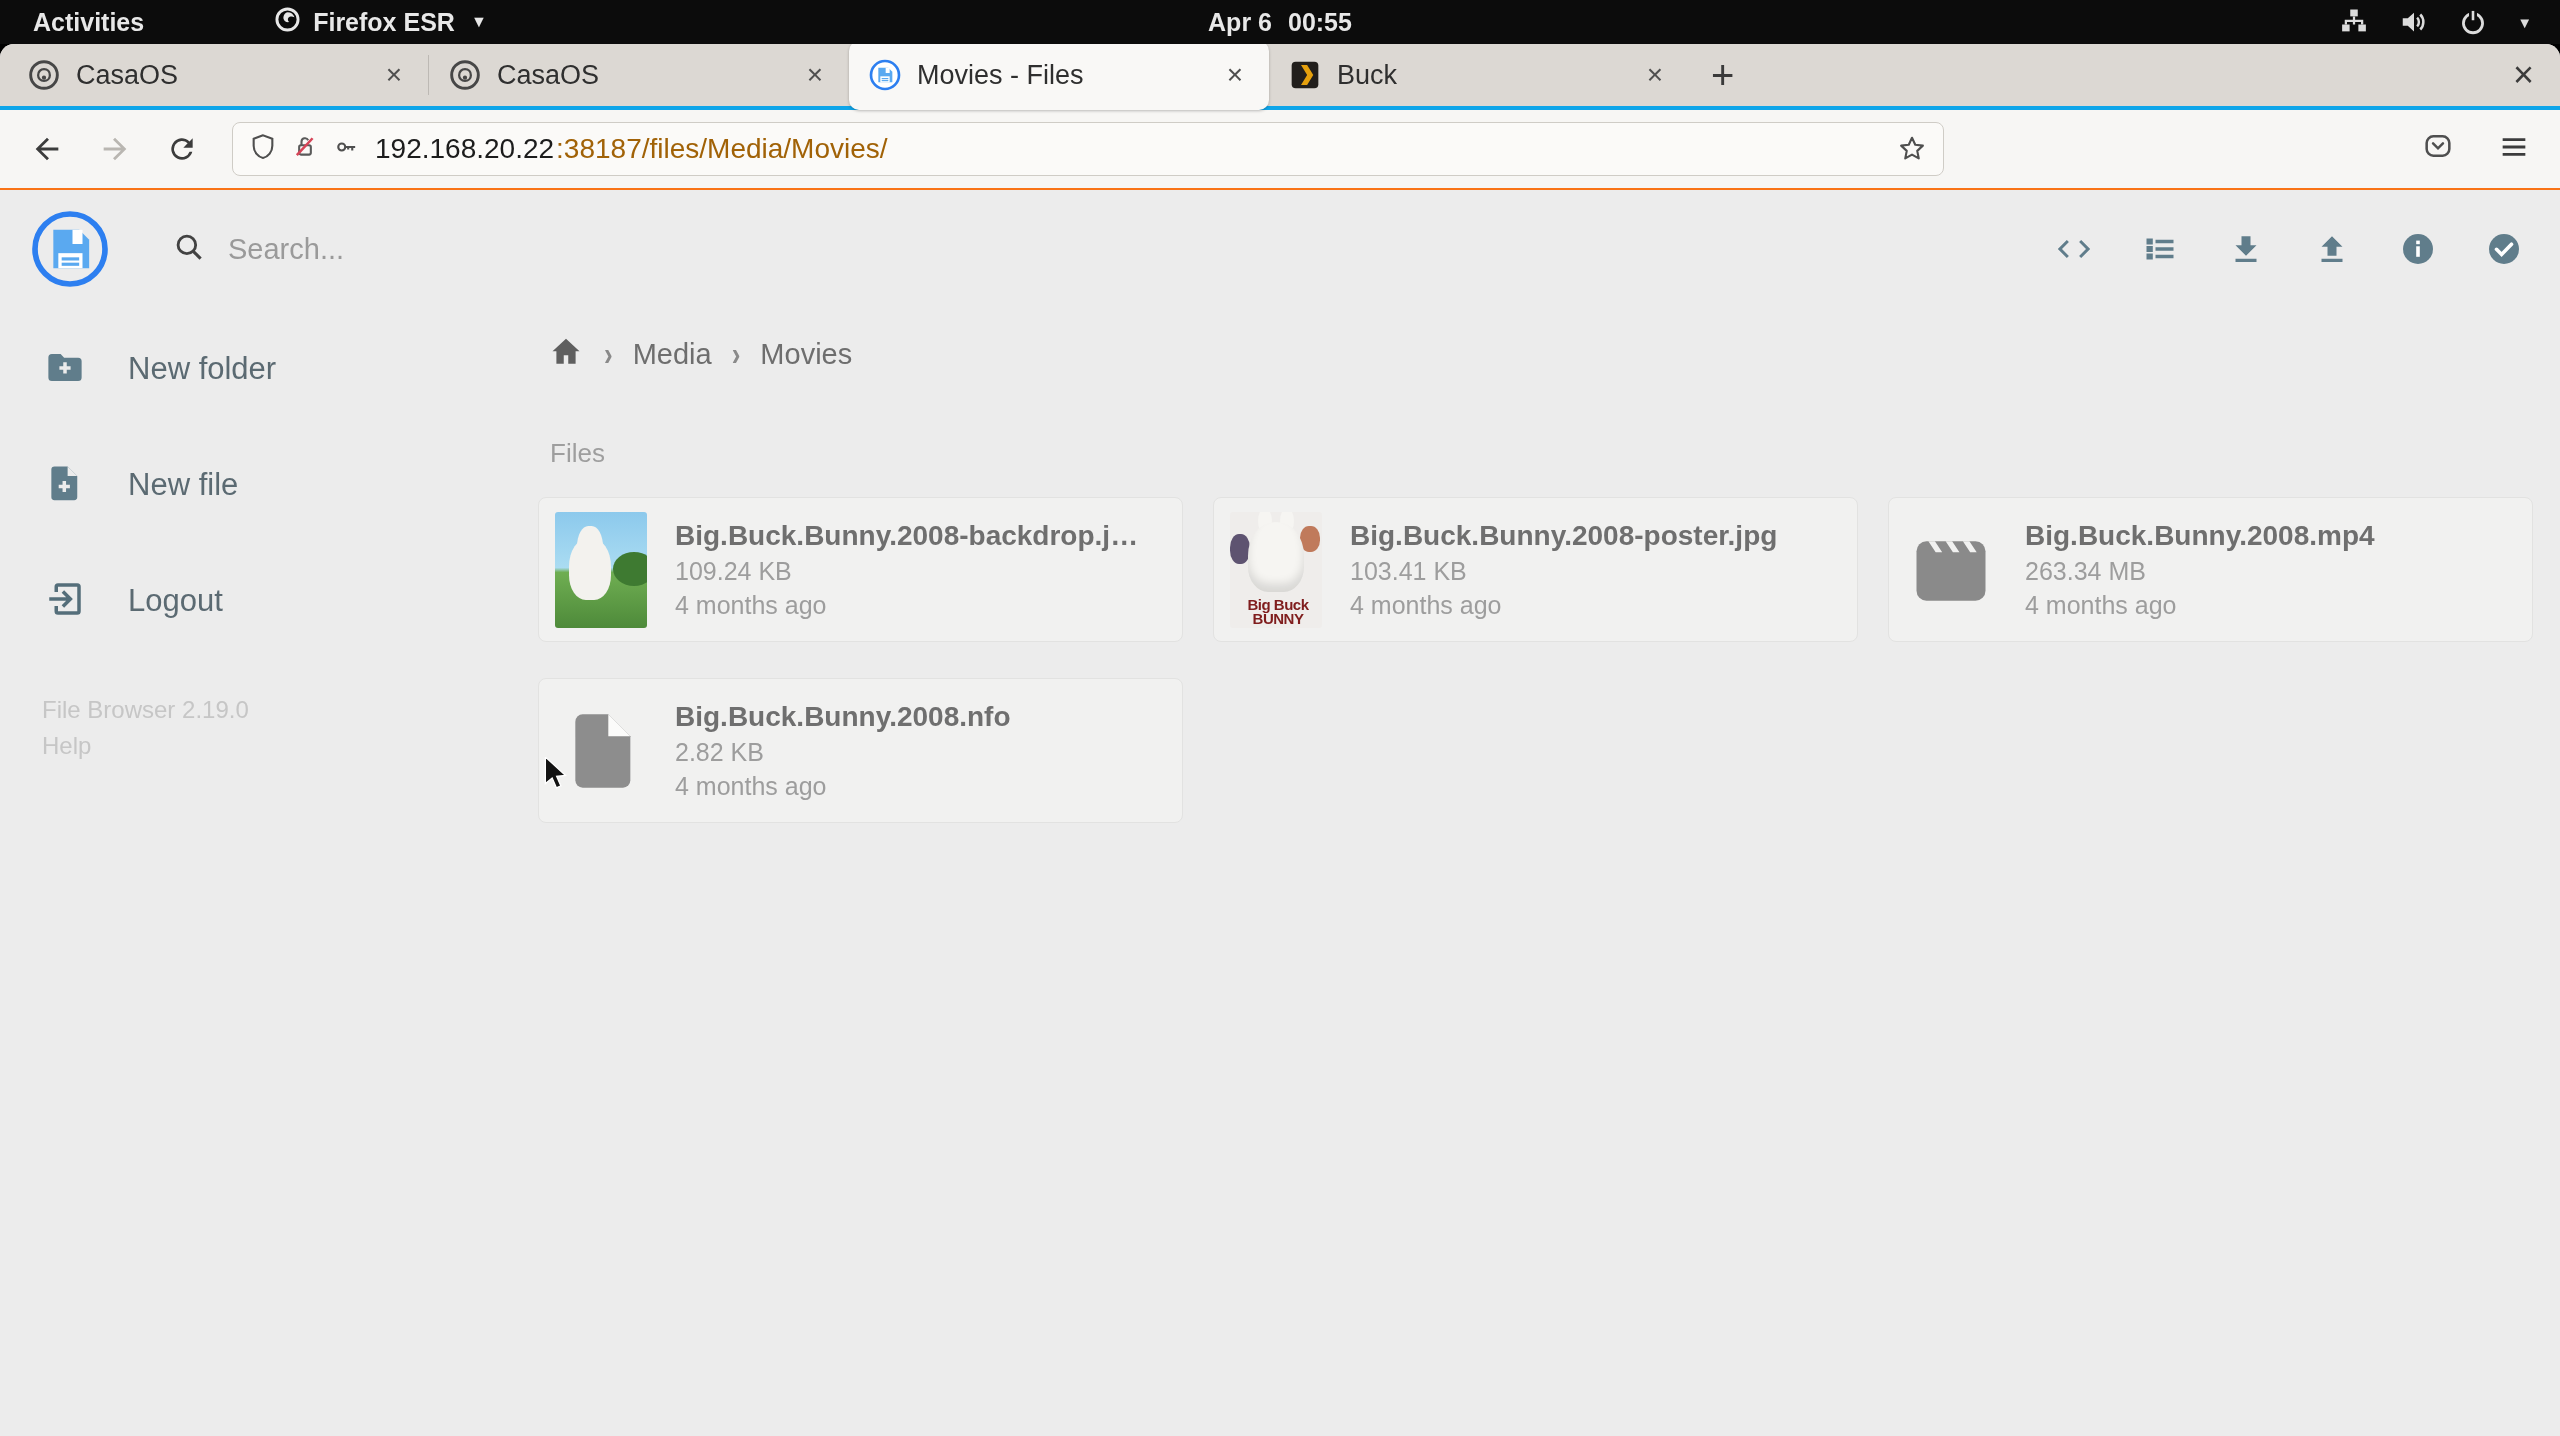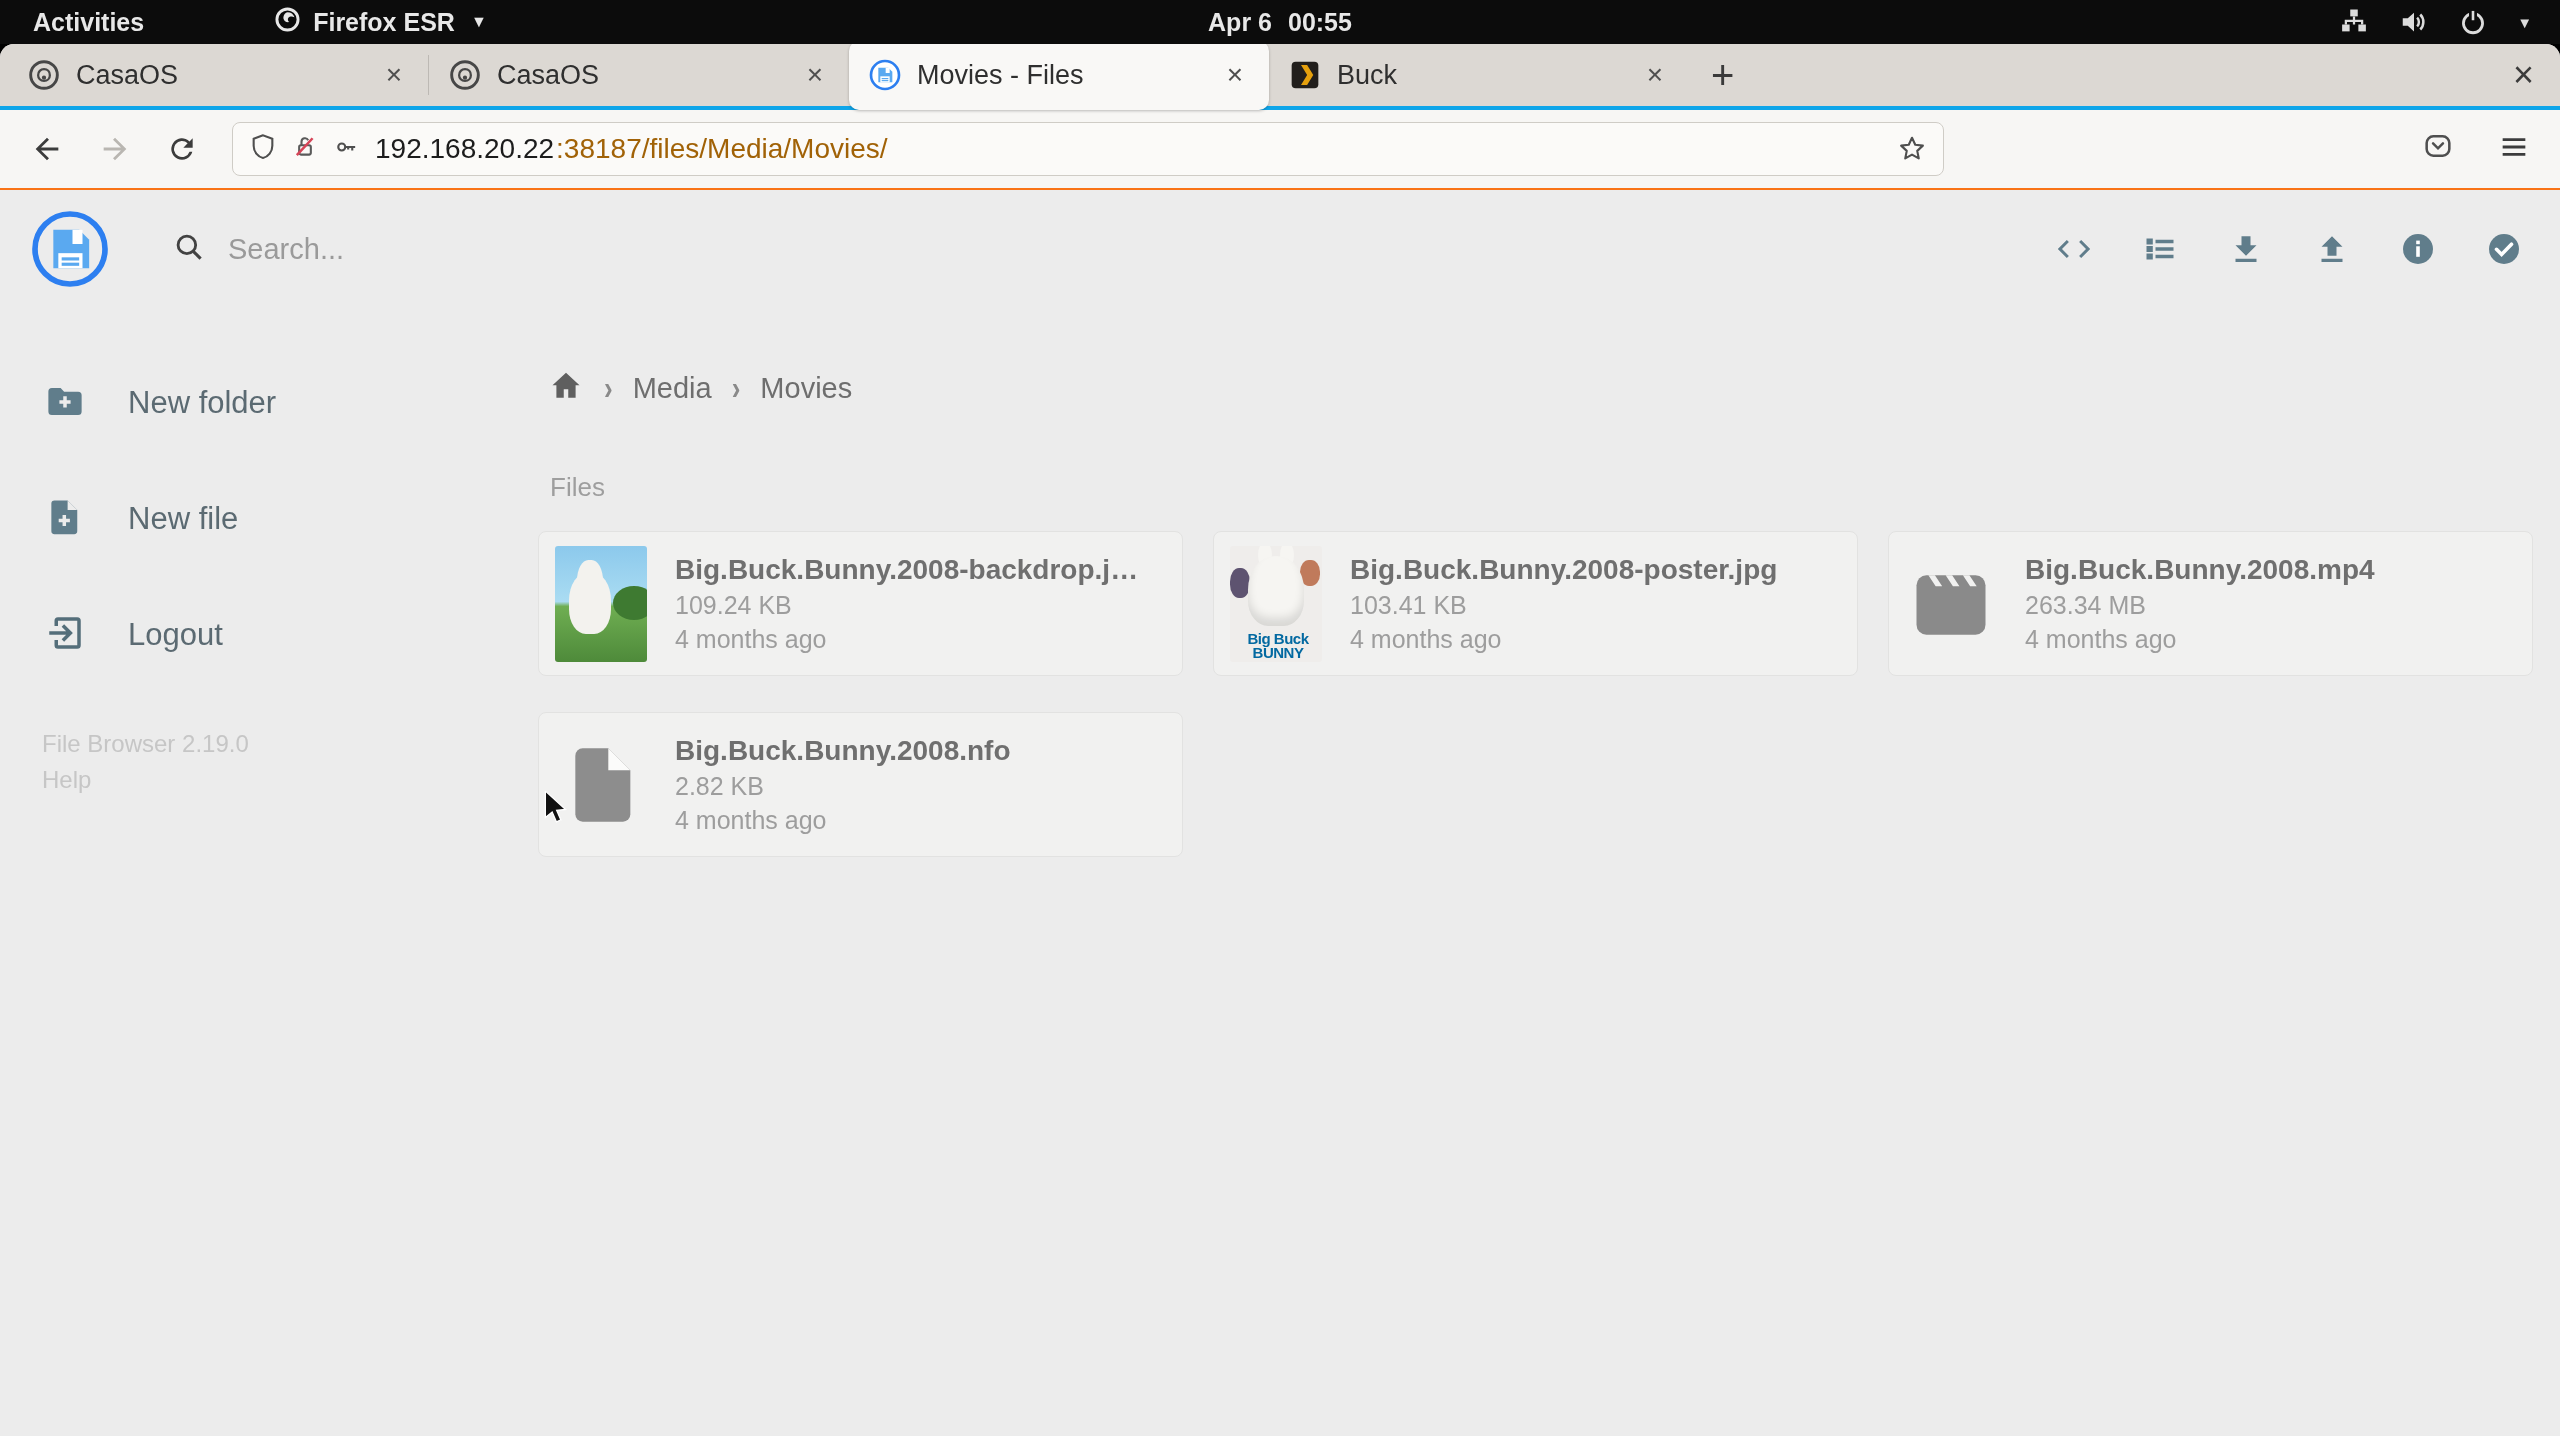--- a/index.html
+++ b/index.html
@@ -38,21 +38,21 @@
             border-bottom:2px solid #f97316; padding:0 30px; }
   .nav-btn { margin-right:34px; display:flex; }
   .urlbox { width:1712px; height:54px; background:#fbfaf8; border:1px solid #cfccc6;
             border-radius:8px; display:flex; align-items:center; padding:0 16px; gap:14px; }
   .urlbox .host { color:#1c1c1c; font-size:28px; }
   .urlbox .path { color:#a16207; font-size:28px; }
   .urlbox .star { margin-left:auto; display:flex; }
   .nav-right { margin-left:auto; display:flex; align-items:center; gap:44px; }
 
   
-  .webpage { height:1234px; background:#ececec; display:flex; flex-direction:column;gap:34px; }
+  .webpage { height:1234px; background:#ececec; display:flex; flex-direction:column; }
   .app-header { height:118px; display:flex; align-items:center; flex:none; }
   .app-logo { margin-left:30px; width:80px; height:80px; flex:none; }
   .searchwrap { margin-left:62px; display:flex; align-items:center; gap:22px; }
   .searchwrap input { border:none; outline:none; background:transparent; font-size:29px;
                       color:#555; width:520px; font-family:"Liberation Sans", sans-serif; }
   .searchwrap input::placeholder { color:#9a9a9a; }
   .app-tools { margin-left:auto; margin-right:38px; display:flex; align-items:center; gap:50px; }
   .app-tools svg { display:block; }
 
   .app-body { flex:1; display:flex; }
@@ -84,21 +84,21 @@
   .thumb-poster .body { position:absolute; left:18px; top:10px; width:56px; height:70px;
       background:#f6f5f2; border-radius:48% 48% 36% 36%; box-shadow:inset 0 -8px 10px rgba(0,0,0,.12); }
   .thumb-poster .ear1,.thumb-poster .ear2 { position:absolute; top:-4px; width:14px; height:26px;
       background:#f6f5f2; border-radius:50%; }
   .thumb-poster .ear1 { left:28px; } .thumb-poster .ear2 { left:50px; }
   .thumb-poster .blob-l { position:absolute; left:0; top:22px; width:20px; height:30px;
       background:#5e5370; border-radius:45%; }
   .thumb-poster .blob-r { position:absolute; right:2px; top:14px; width:20px; height:26px;
       background:#c07a5b; border-radius:45%; }
   .thumb-poster .ptext { position:absolute; left:4px; right:0; bottom:2px; text-align:center;
-      color:#0369a1; font-weight:bold; font-size:15px; line-height:.92; letter-spacing:-.5px; }
+      color:#7f1d1d; font-weight:bold; font-size:15px; line-height:.92; letter-spacing:-.5px; }
   .card-text { margin-left:28px; min-width:0; }
   .fname { font-size:28px; font-weight:bold; color:#6f6f6f; white-space:nowrap;
            overflow:hidden; max-width:480px; }
   .fmeta { font-size:25px; color:#9d9d9d; margin-top:5px; }
   .cursor-ptr { position:absolute; left:-14px; bottom:14px; }
 </style>
 </head>
 <body>
 
 <div class="topbar">

